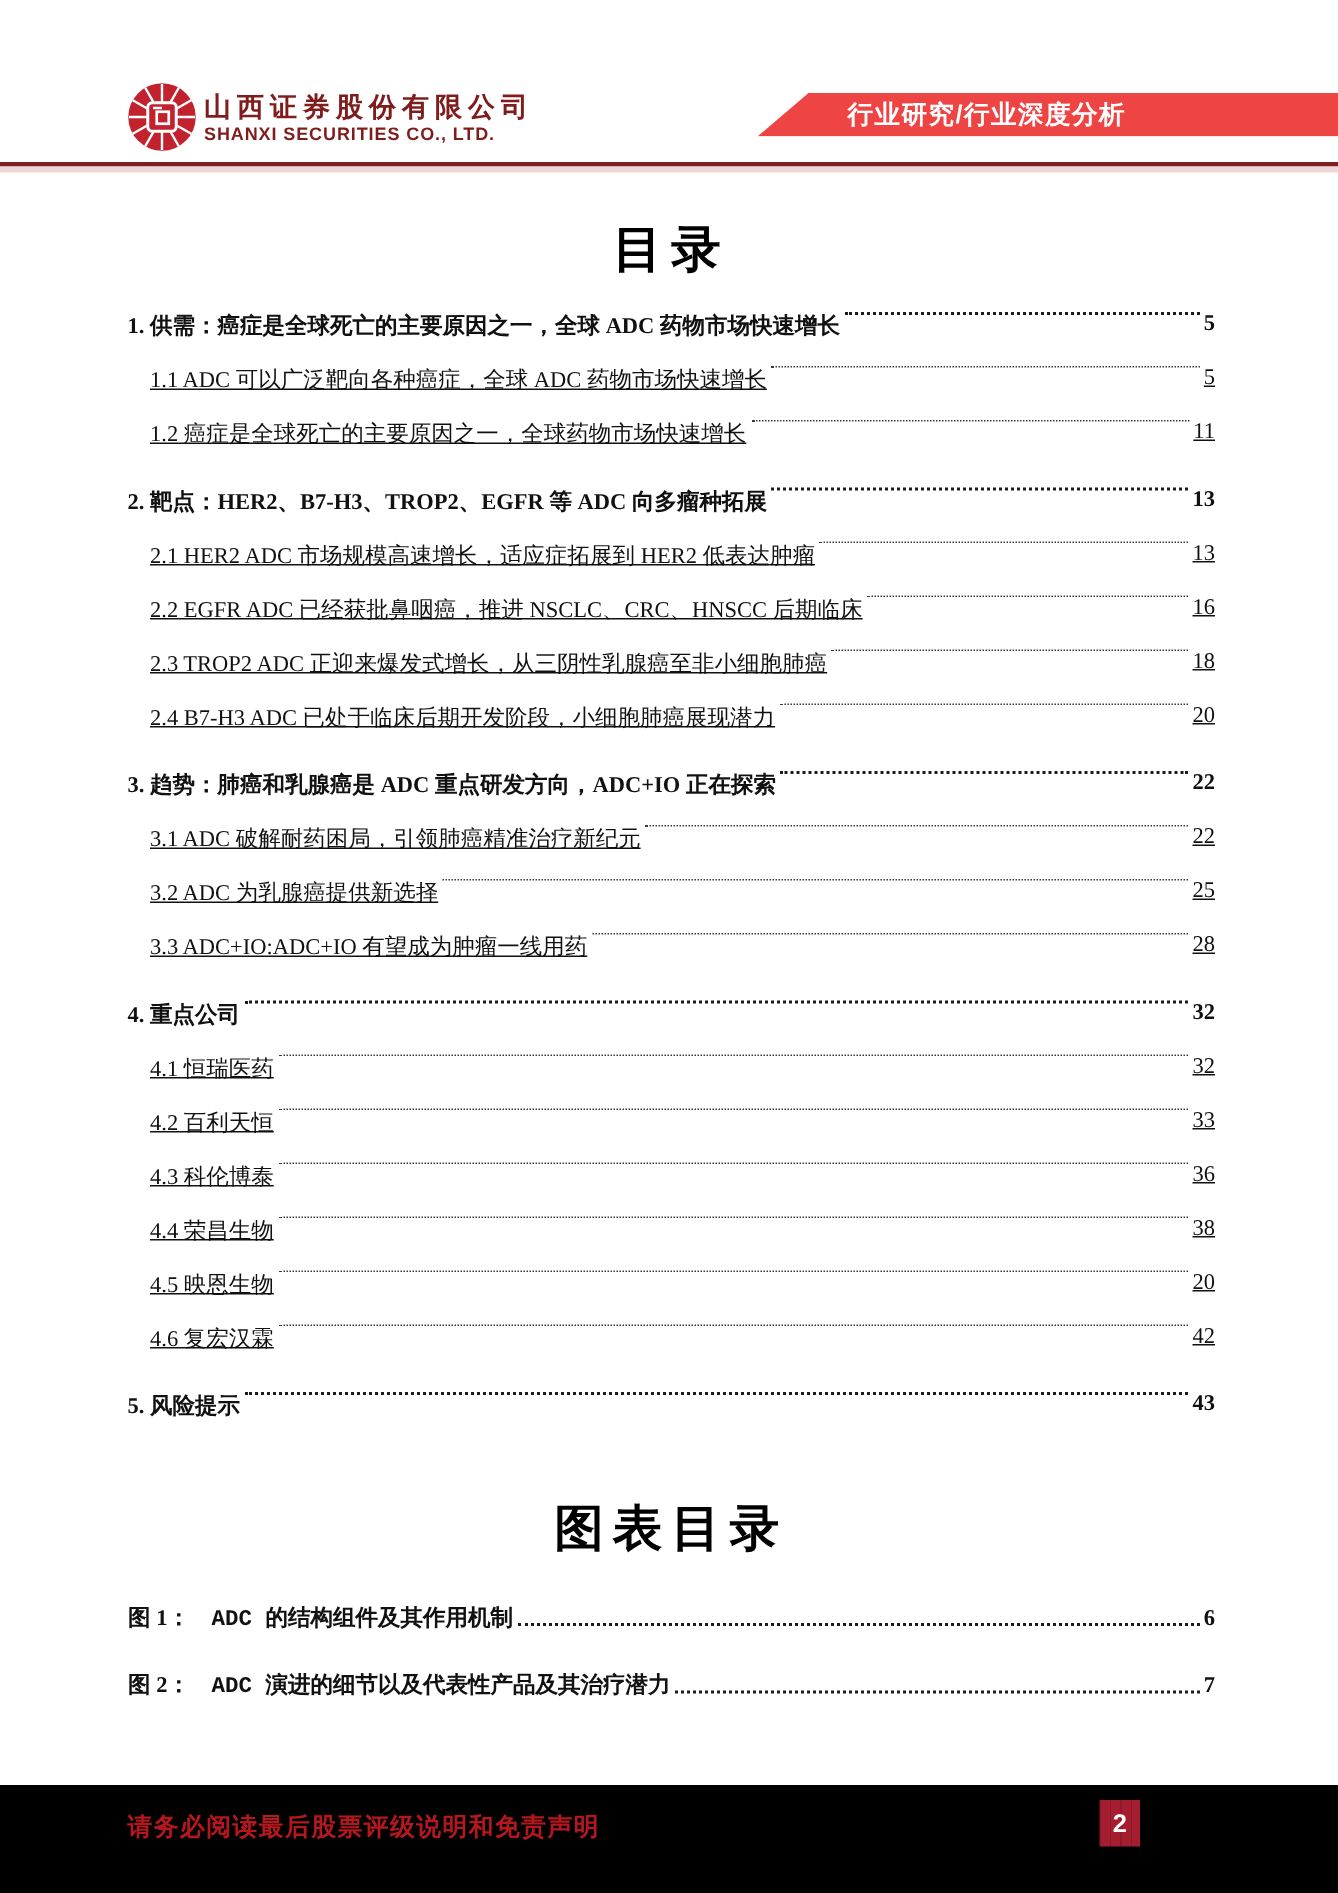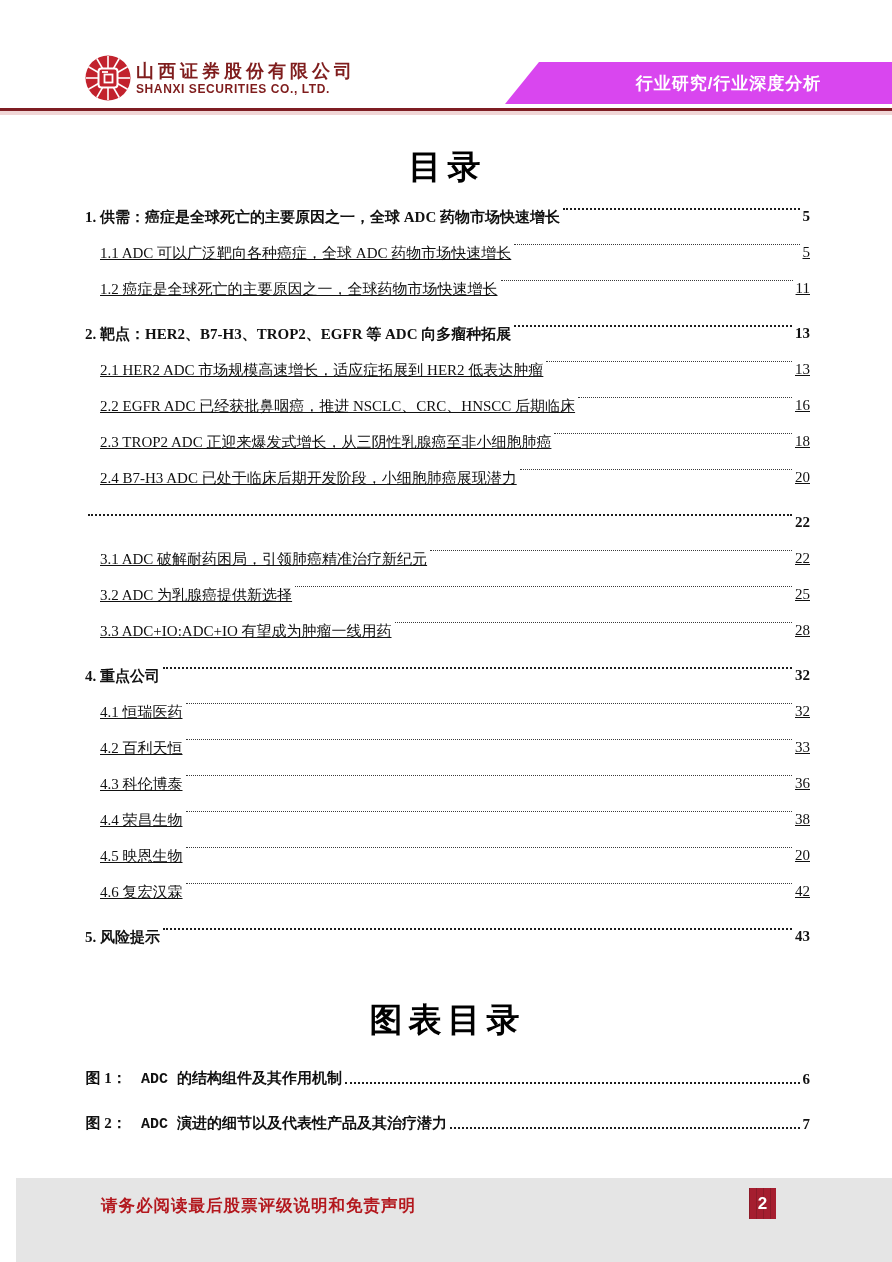--- a/index.html
+++ b/index.html
@@ -16,24 +16,24 @@
   
   .header { position:relative; height:108px; }
   .brand { position:absolute; left:85px; top:55px; display:flex; align-items:center; }
   .logo { width:46px; height:46px; flex:0 0 auto; }
   .brand-text { margin-left:5px; font-family:Liberation Sans, sans-serif; color:#7f1d1d; }
   .brand-cn { font-size:18px; font-weight:bold; letter-spacing:4px; line-height:22px; }
   .brand-en { font-size:12px; font-weight:bold; letter-spacing:0.6px; line-height:15px; }
 
   .banner {
     position:absolute; right:0; top:62px;
-    width:387px; height:42px;
-    background:#d946ef;
+    width:387px; height:29px;
+    background:#ef4444;
     clip-path:polygon(34px 0, 100% 0, 100% 100%, 0 100%);
-    display:flex; align-items:center; justify-content:center;
+    display:flex; align-items:center; 
     padding-left:60px;
   }
   .banner span {
     color:#ffffff; font-weight:bold; font-size:17px; letter-spacing:1px;
     font-family:"Liberation Sans","DejaVu Sans",sans-serif;
   }
   .rule-dark { height:3px; background:#7e1d23; }
   .rule-pink { height:4px; background:#f0d6d6; }
 
   
@@ -55,22 +55,22 @@
 
   .fig-title { margin-top:46px; }
   .fig-list { margin-top:22px; }
   .fig-row { display:flex; align-items:flex-end; height:24px; font-size:15px; font-weight:bold; margin-top:21px;text-align:center; }
   .fig-row:first-child { margin-top:0; }
   .fig-label { min-width:42px; margin-right:14px; white-space:nowrap; }
   .fig-caption { white-space:nowrap;font-family:Liberation Mono, monospace; }
 
   
   .footer {
-    position:absolute; left:16px; right:0; bottom:0; height:84px;
-    background:#e5e5e5;
+    position:absolute; left:0; right:0; bottom:0; height:72px;
+    background:#000000;
   }
   .disclaimer {
     position:absolute; left:85px; top:17px;
     color:#b3181e; font-weight:bold; font-size:16.5px; letter-spacing:1px;
     font-family:"Liberation Serif","DejaVu Serif",serif;
   }
   .page-box {
     position:absolute; left:733px; top:10px;
     width:27px; height:31px;
     background:#a51e2f;
@@ -157,20 +157,21 @@
           <span class="t">2.3 TROP2 ADC 正迎来爆发式增长，从三阴性乳腺癌至非小细胞肺癌</span>
           <span class="leader"></span>
           <span class="pg">18</span>
         </div>
       <div class="toc-row lv2">
           <span class="t">2.4 B7-H3 ADC 已处于临床后期开发阶段，小细胞肺癌展现潜力</span>
           <span class="leader"></span>
           <span class="pg">20</span>
         </div>
       <div class="toc-row lv1">
+          <span class="t">3. 趋势：肺癌和乳腺癌是 ADC 重点研发方向，ADC+IO 正在探索</span>
           <span class="leader"></span>
           <span class="pg">22</span>
         </div>
       <div class="toc-row lv2">
           <span class="t">3.1 ADC 破解耐药困局，引领肺癌精准治疗新纪元</span>
           <span class="leader"></span>
           <span class="pg">22</span>
         </div>
       <div class="toc-row lv2">
           <span class="t">3.2 ADC 为乳腺癌提供新选择</span>

